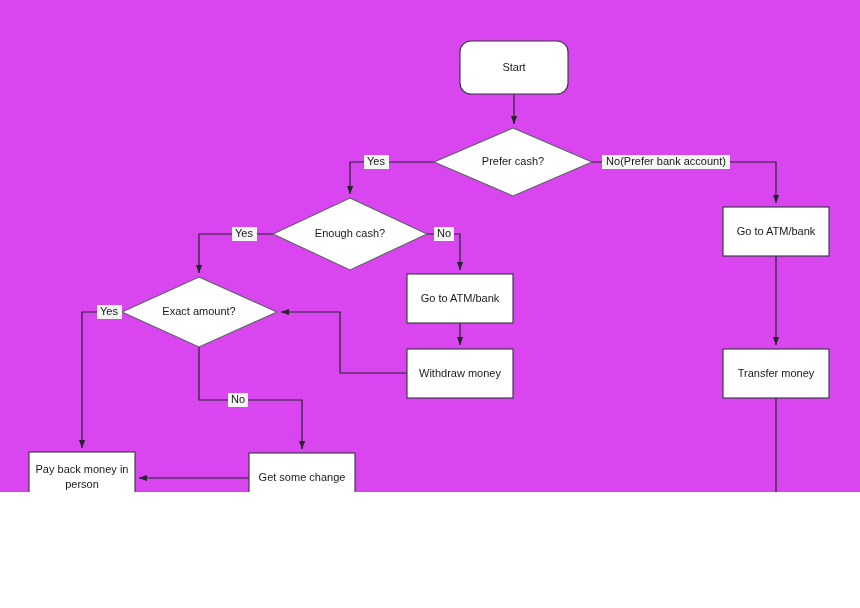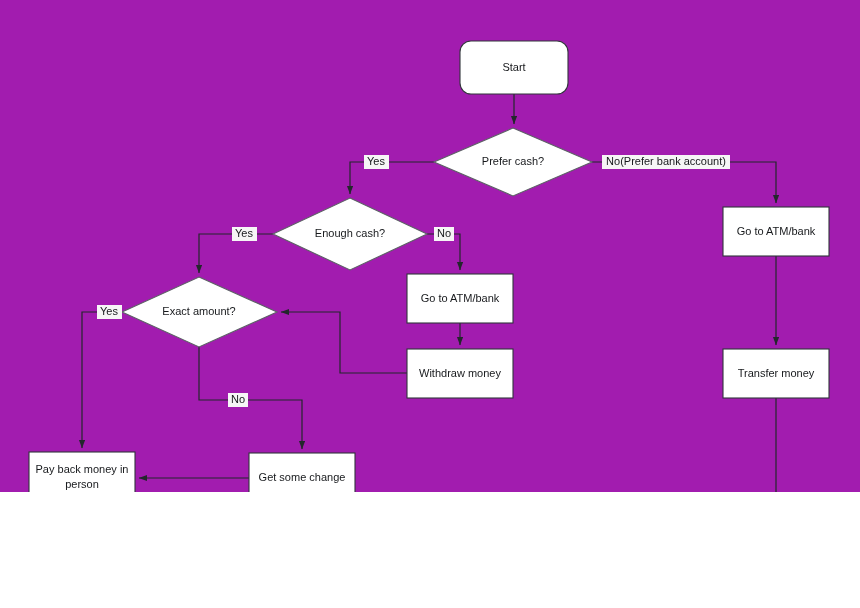--- a/index.html
+++ b/index.html
@@ -4,21 +4,21 @@
 <style>
   html, body {
     margin: 0;
     padding: 0;
     background: #ffffff;
   }
   #canvas {
     position: relative;
     width: 860px;
     height: 492px;
-    background: #a21caf;
+    background: #d946ef;
     font-family: "Liberation Sans", sans-serif;
     overflow: hidden;
   }
   #flow-svg {
     position: absolute;
     left: 0;
     top: 0;
     width: 860px;
     height: 608px;
   }

